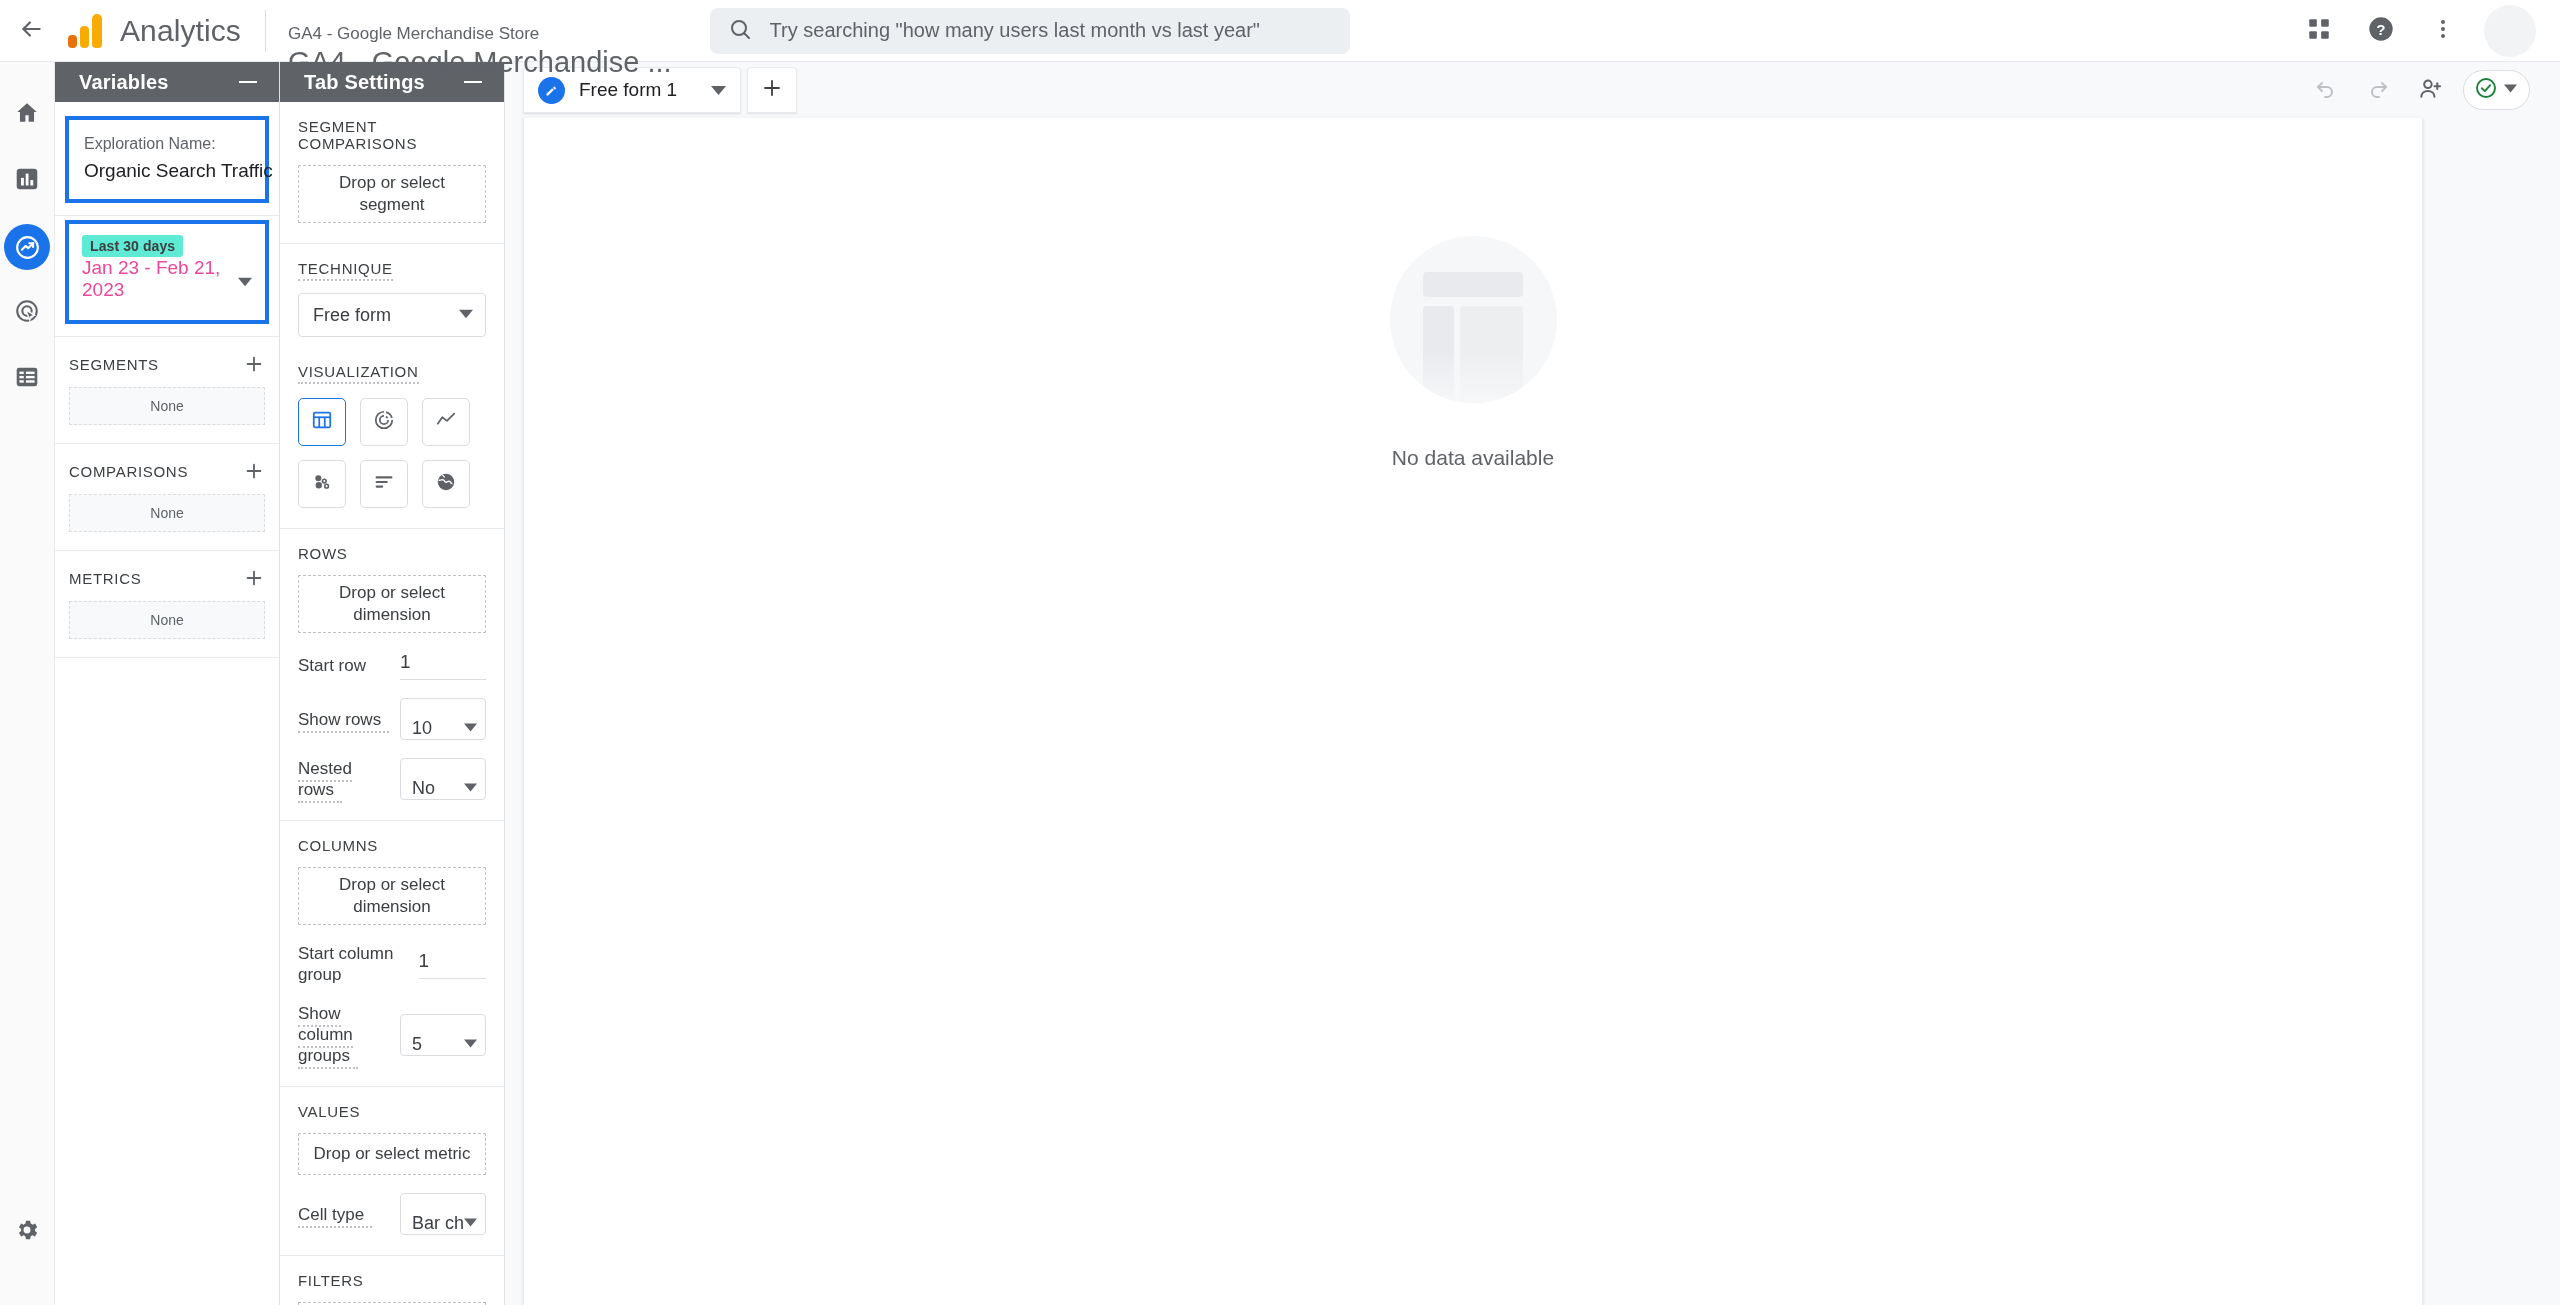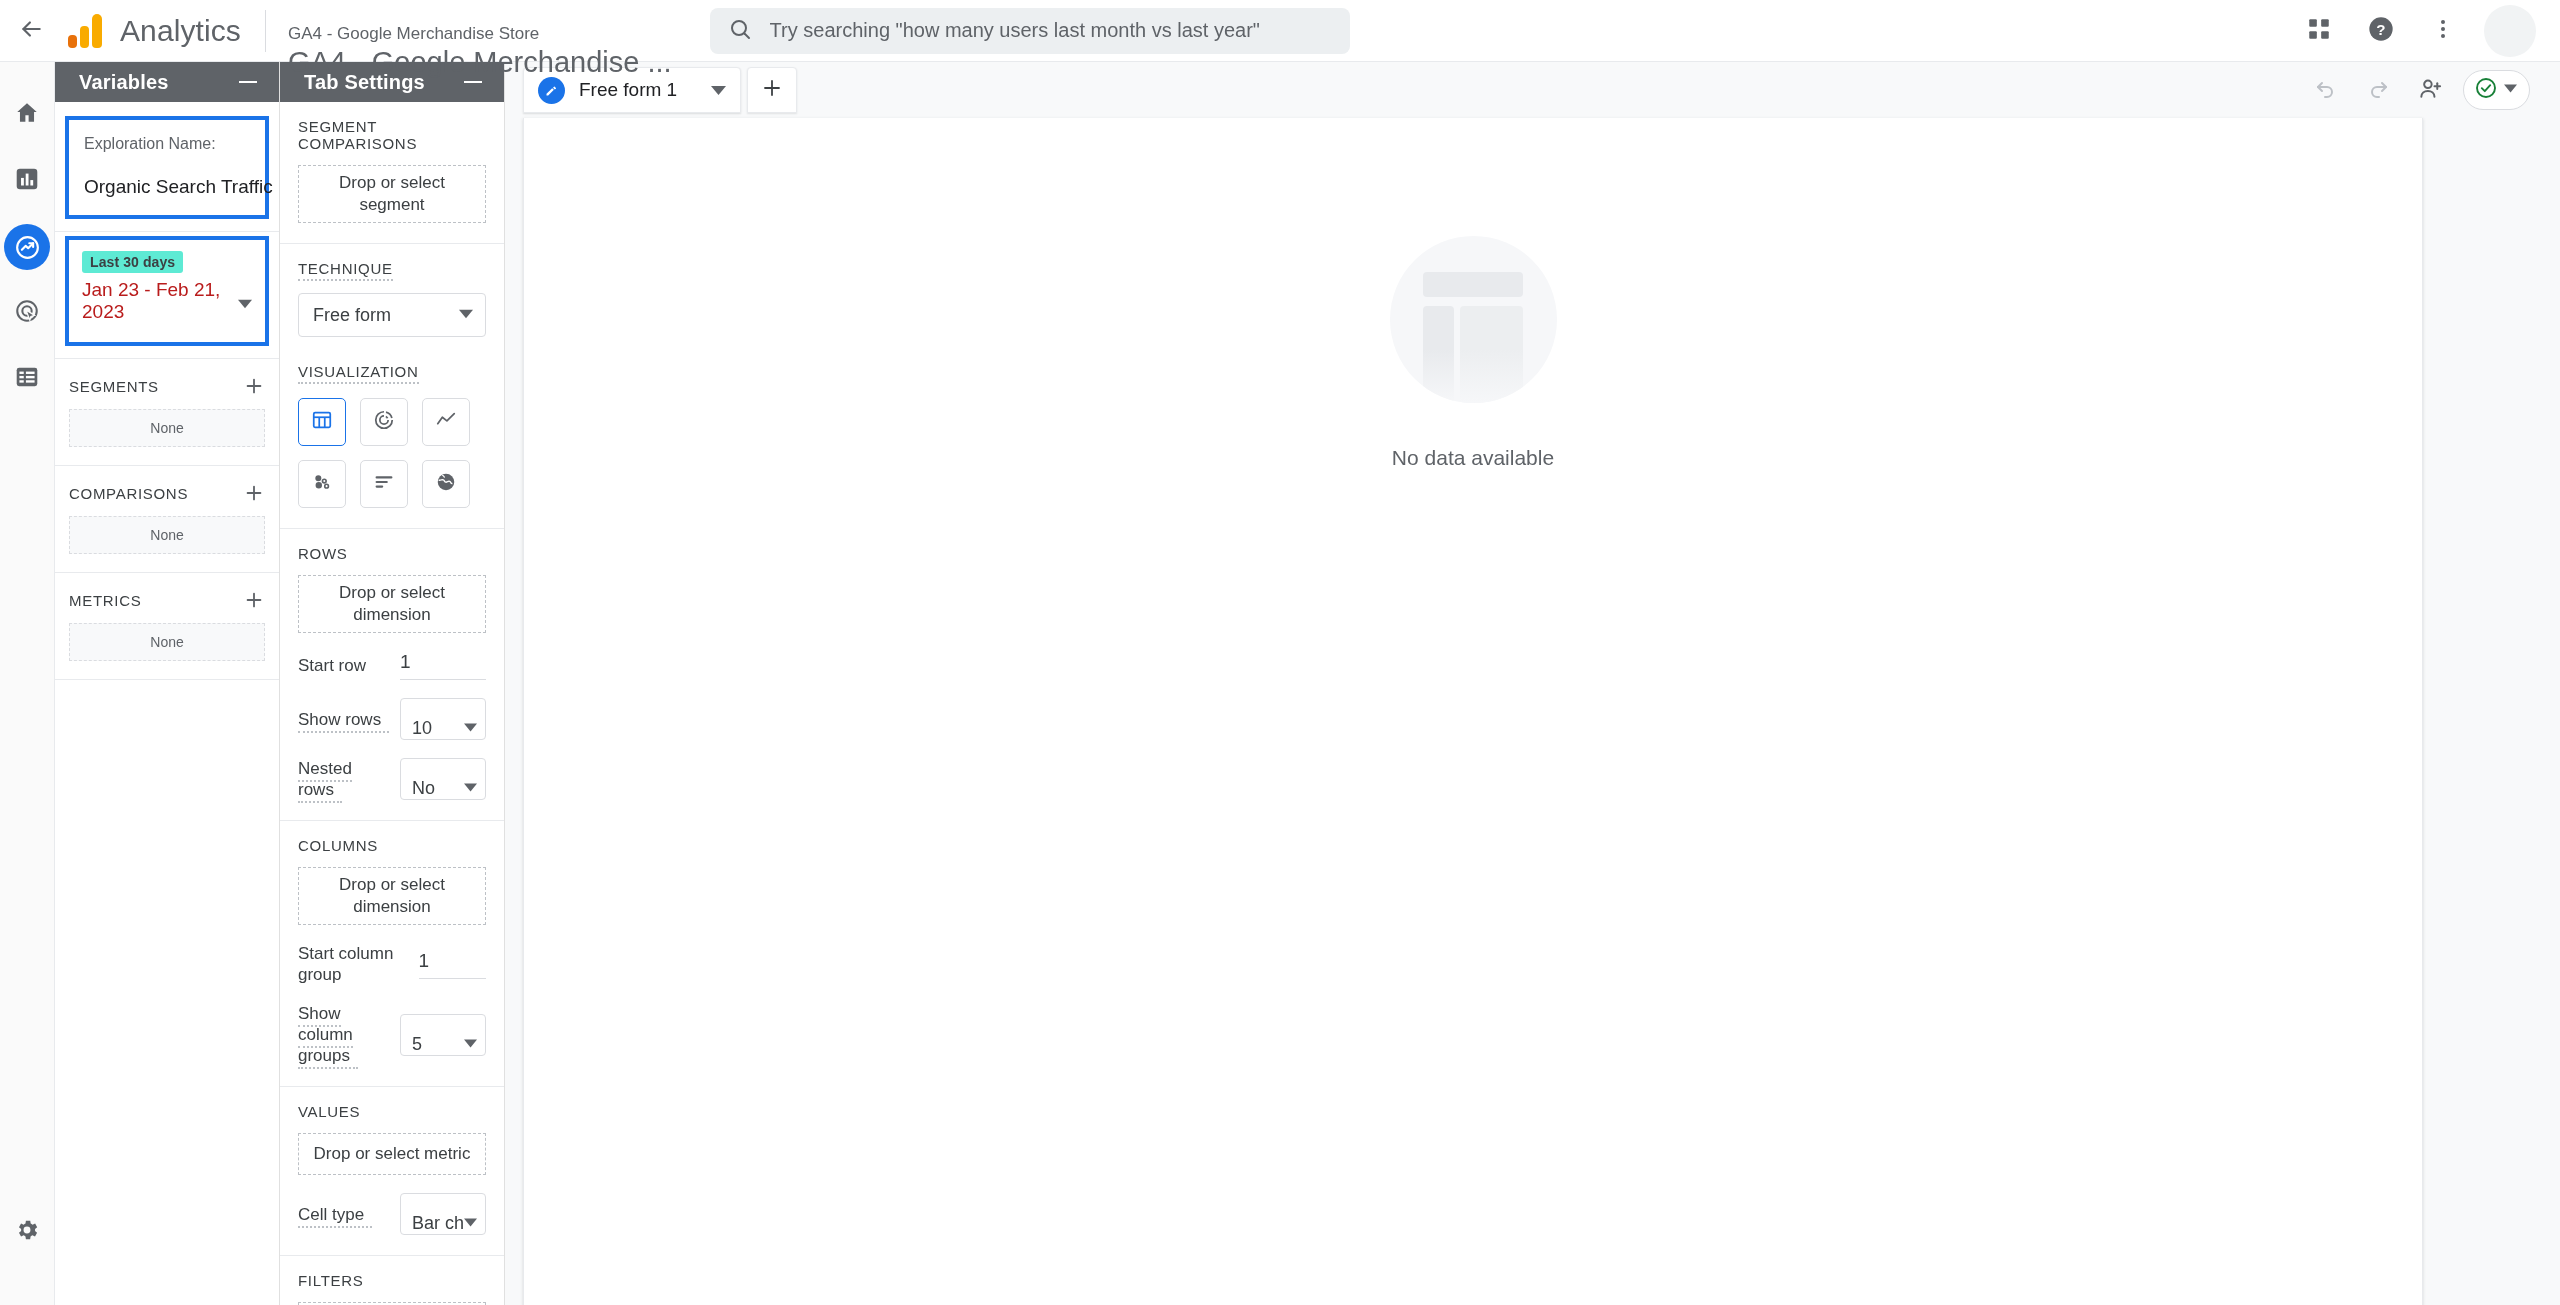--- a/index.html
+++ b/index.html
@@ -129,29 +129,29 @@
   .plus-btn { color: #5f6368; line-height: 0; }
 
   
   .hl-box {
     border: 4px solid #1a73e8;
     padding: 4px;
     background: #ffffff;
   }
   .hl-inner { border: 1px solid #ffffff; padding: 8px 10px 10px 10px; }
   .lbl-muted { font-size: 16px; color: #5f6368; line-height: 22px; }
-  .expl-name { font-size: 19px; color: #202124; line-height: 26px; margin-top: 19px; white-space: nowrap; }
+  .expl-name { font-size: 19px; color: #202124; line-height: 26px; margin-top: 3px; white-space: nowrap; }
 
   .daterange-inner { padding: 6px 8px 14px 8px; position: relative; }
   .chip {
     display: inline-block; background: #5eead4; color: #3c4043;
     font-size: 14px; font-weight: 700; padding: 3px 8px; border-radius: 3px;
     letter-spacing: .1px;
   }
-  .date-txt { font-size: 19px; color: #b91c1c; margin-top: 6px; }
+  .date-txt { font-size: 19px; color: #ec4899; }
   .date-caret { position: absolute; right: 8px; bottom: 22px; color: #5f6368; }
 
   .none-box {
     border: 1px dashed #dadce0; background: #f8f9fa;
     height: 38px; display: flex; align-items: center; justify-content: center;
     font-size: 14px; color: #5f6368; margin-top: 12px;
   }
 
   
   .ts-sec { padding: 16px 18px 20px 18px; border-bottom: 1px solid #e8eaed; }

